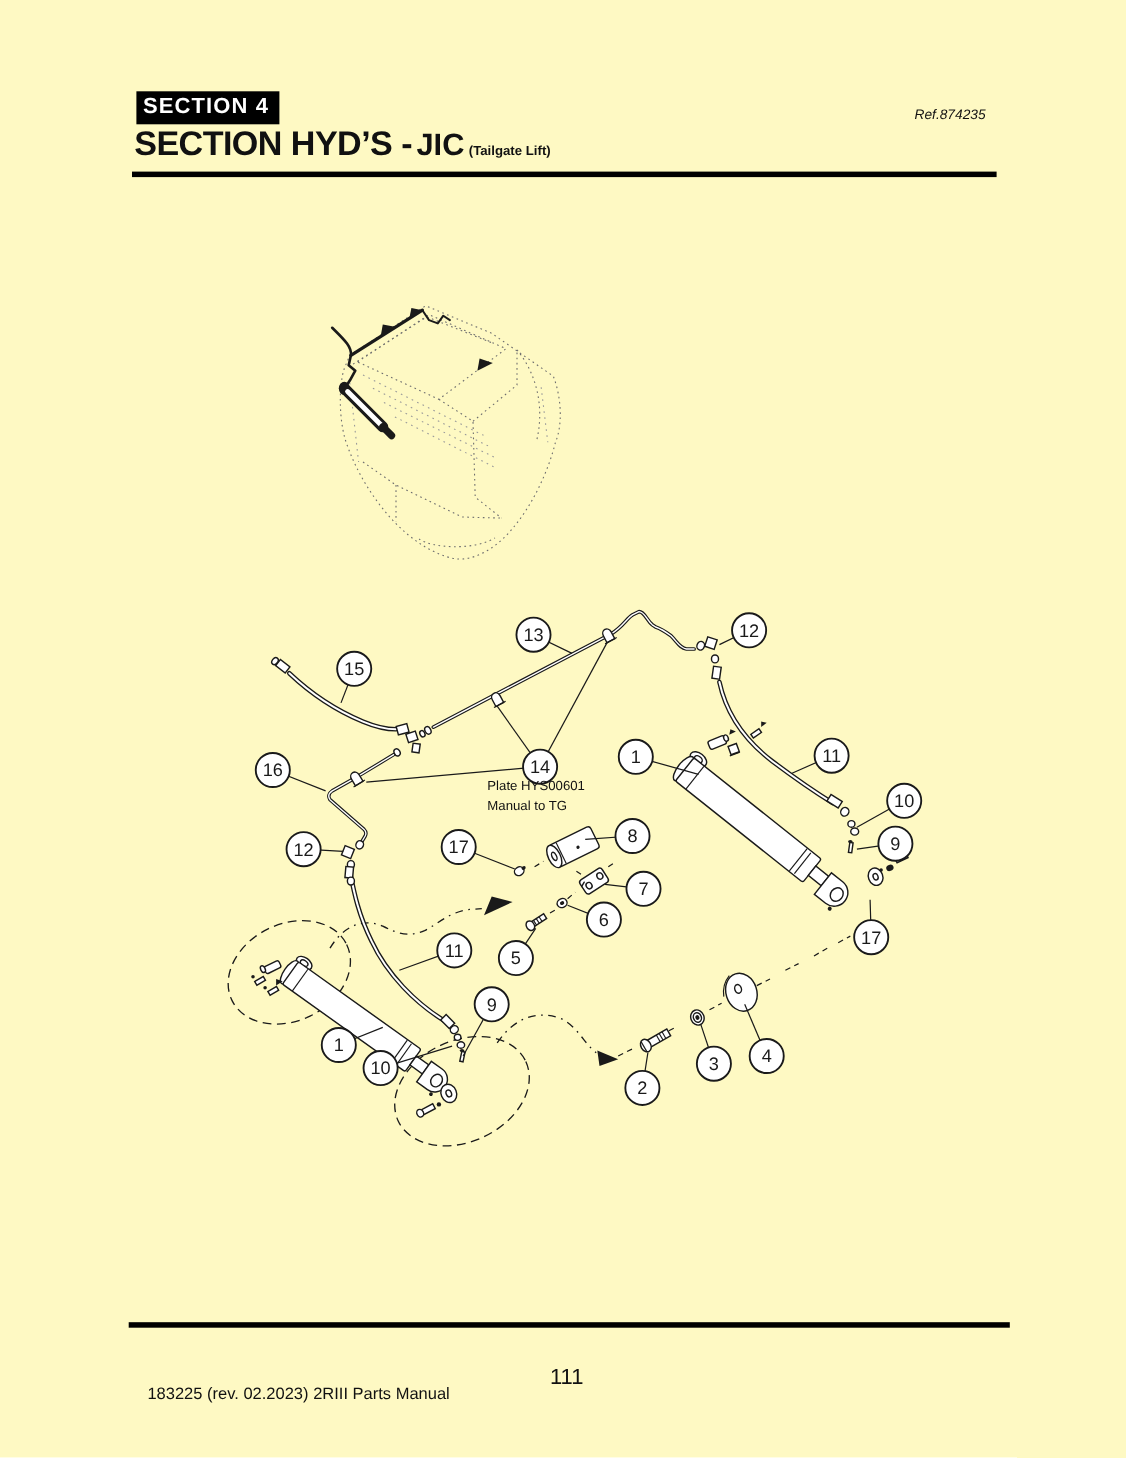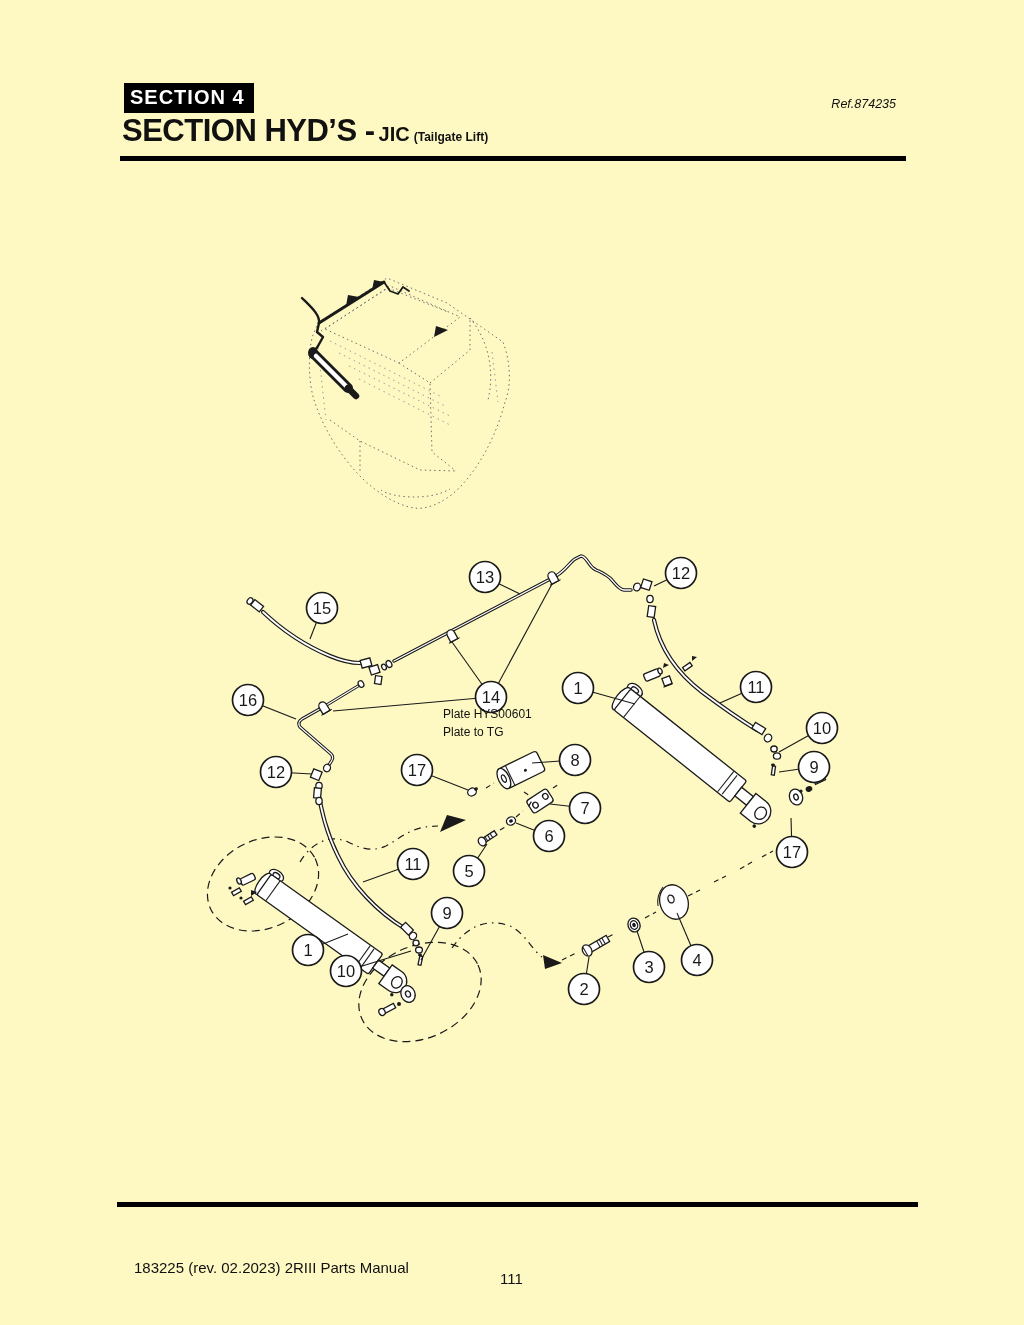--- a/index.html
+++ b/index.html
@@ -2,29 +2,29 @@
 <html><head>
 <meta charset="utf-8">
 <style>
   html,body{margin:0;padding:0;background:#fff;}
   .page{position:relative;width:1024px;height:1325px;background:#fef9c3;overflow:hidden;
         font-family:"Liberation Sans",sans-serif;color:#111;text-decoration:underline;}
   .badge{position:absolute;left:124px;top:83px;background:#000;color:#fff;
          font-size:20px;font-weight:bold;padding:3px 9px 4px 6px;letter-spacing:1px;}
   .title-row{position:absolute;left:122px;top:113px;white-space:nowrap;}
   .title-main{font-size:31px;font-weight:bold;letter-spacing:-0.5px;}
-  .title-code{font-size:20px;font-weight:bold;margin-left:4px;}
+  .title-code{font-size:28px;font-weight:bold;margin-left:4px;}
   .title-paren{font-size:12px;font-weight:bold;margin-left:4px;}
   .ref{position:absolute;right:128px;top:97px;font-size:12.5px;font-style:italic;}
   .rule{position:absolute;background:#000;}
   .rule.top{left:120px;top:156px;width:786px;height:5px;}
   .rule.bottom{left:117px;top:1202px;width:801px;height:5px;}
   .note{position:absolute;left:443px;top:706px;font-size:12px;line-height:17.5px;color:#111;}
   .footer-left{position:absolute;left:122px;top:1259px;font-size:15px;margin-left:12px;}
-  .footer-page{position:absolute;left:500px;top:1270px;font-size:15px;}
+  .footer-page{position:absolute;left:500px;top:1241px;font-size:20px;}
   svg{position:absolute;left:0;top:0;}
   .ink{stroke:#1a1a1a;fill:none;stroke-width:1.3;stroke-linecap:round;stroke-linejoin:round;}
   .thin{stroke:#1a1a1a;fill:none;stroke-width:1.05;}
   .hollow-o{stroke:#1a1a1a;fill:none;stroke-linecap:round;stroke-linejoin:round;}
   .hollow-i{stroke:#ffffff;fill:none;stroke-linecap:round;stroke-linejoin:round;}
   .wh{fill:#ffffff;stroke:#1a1a1a;stroke-width:1.3;}
   .bk{fill:#1a1a1a;stroke:none;}
   .dot{stroke:#6e6e6e;fill:none;stroke-width:1;stroke-dasharray:1.5 3.2;}
   .dot2{stroke:#9a9a9a;fill:none;stroke-width:1;stroke-dasharray:1.5 4;}
   .dashE{stroke:#1a1a1a;fill:none;stroke-width:1.2;stroke-dasharray:8 5;}
@@ -386,19 +386,19 @@
         <g>
           <line x1="697" y1="960" x2="677" y2="913" stroke="#1a1a1a" stroke-width="1.1"></line>
           <circle cx="697" cy="960" r="15.5" fill="#ffffff" stroke="#1a1a1a" stroke-width="1.7"></circle>
           <text x="697" y="965.8" text-anchor="middle" font-family="&quot;Liberation Sans&quot;, sans-serif" font-size="16.5" fill="#1a1a1a">4</text>
         </g>
       </g>
   </svg>
 
   <div class="note">
     <div>Plate HYS00601</div>
-    <div>Plate to TG</div>
+    <div>Manual to TG</div>
   </div>
 
   <div class="rule bottom"></div>
   <div class="footer-left">183225  (rev. 02.2023) 2RIII Parts Manual</div>
   <div class="footer-page">111</div>
 </div>
 
 </body></html>

